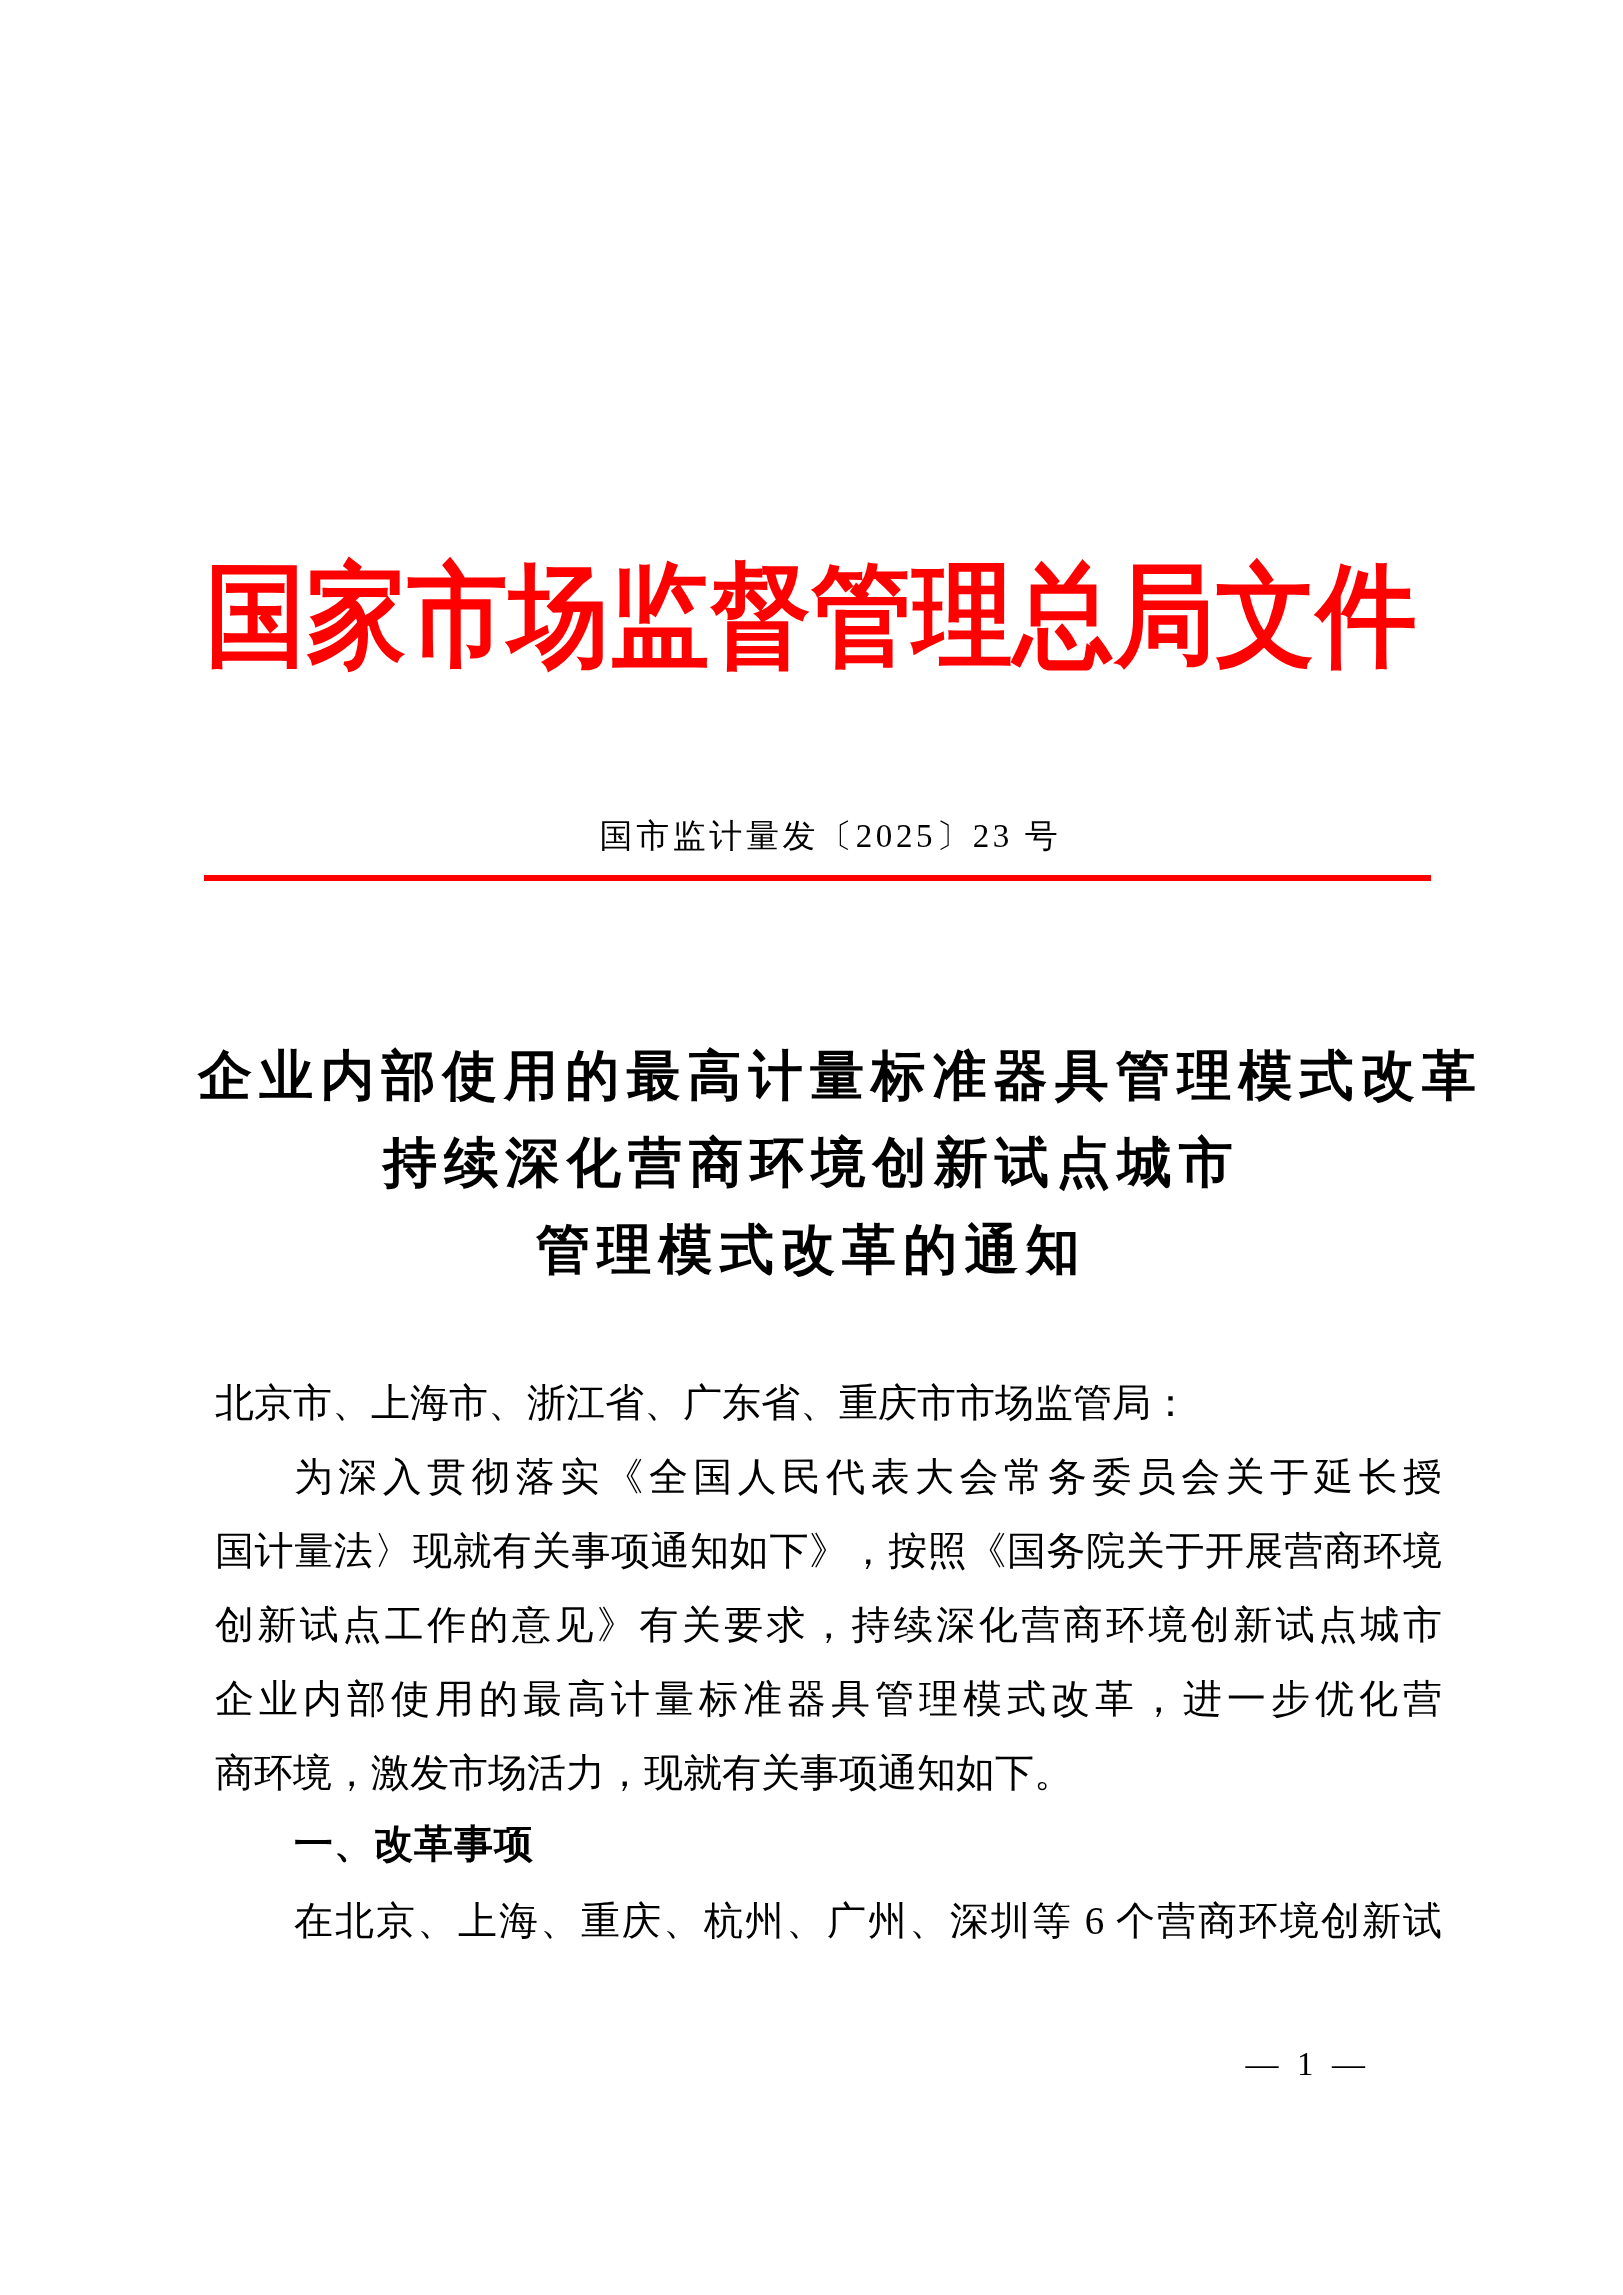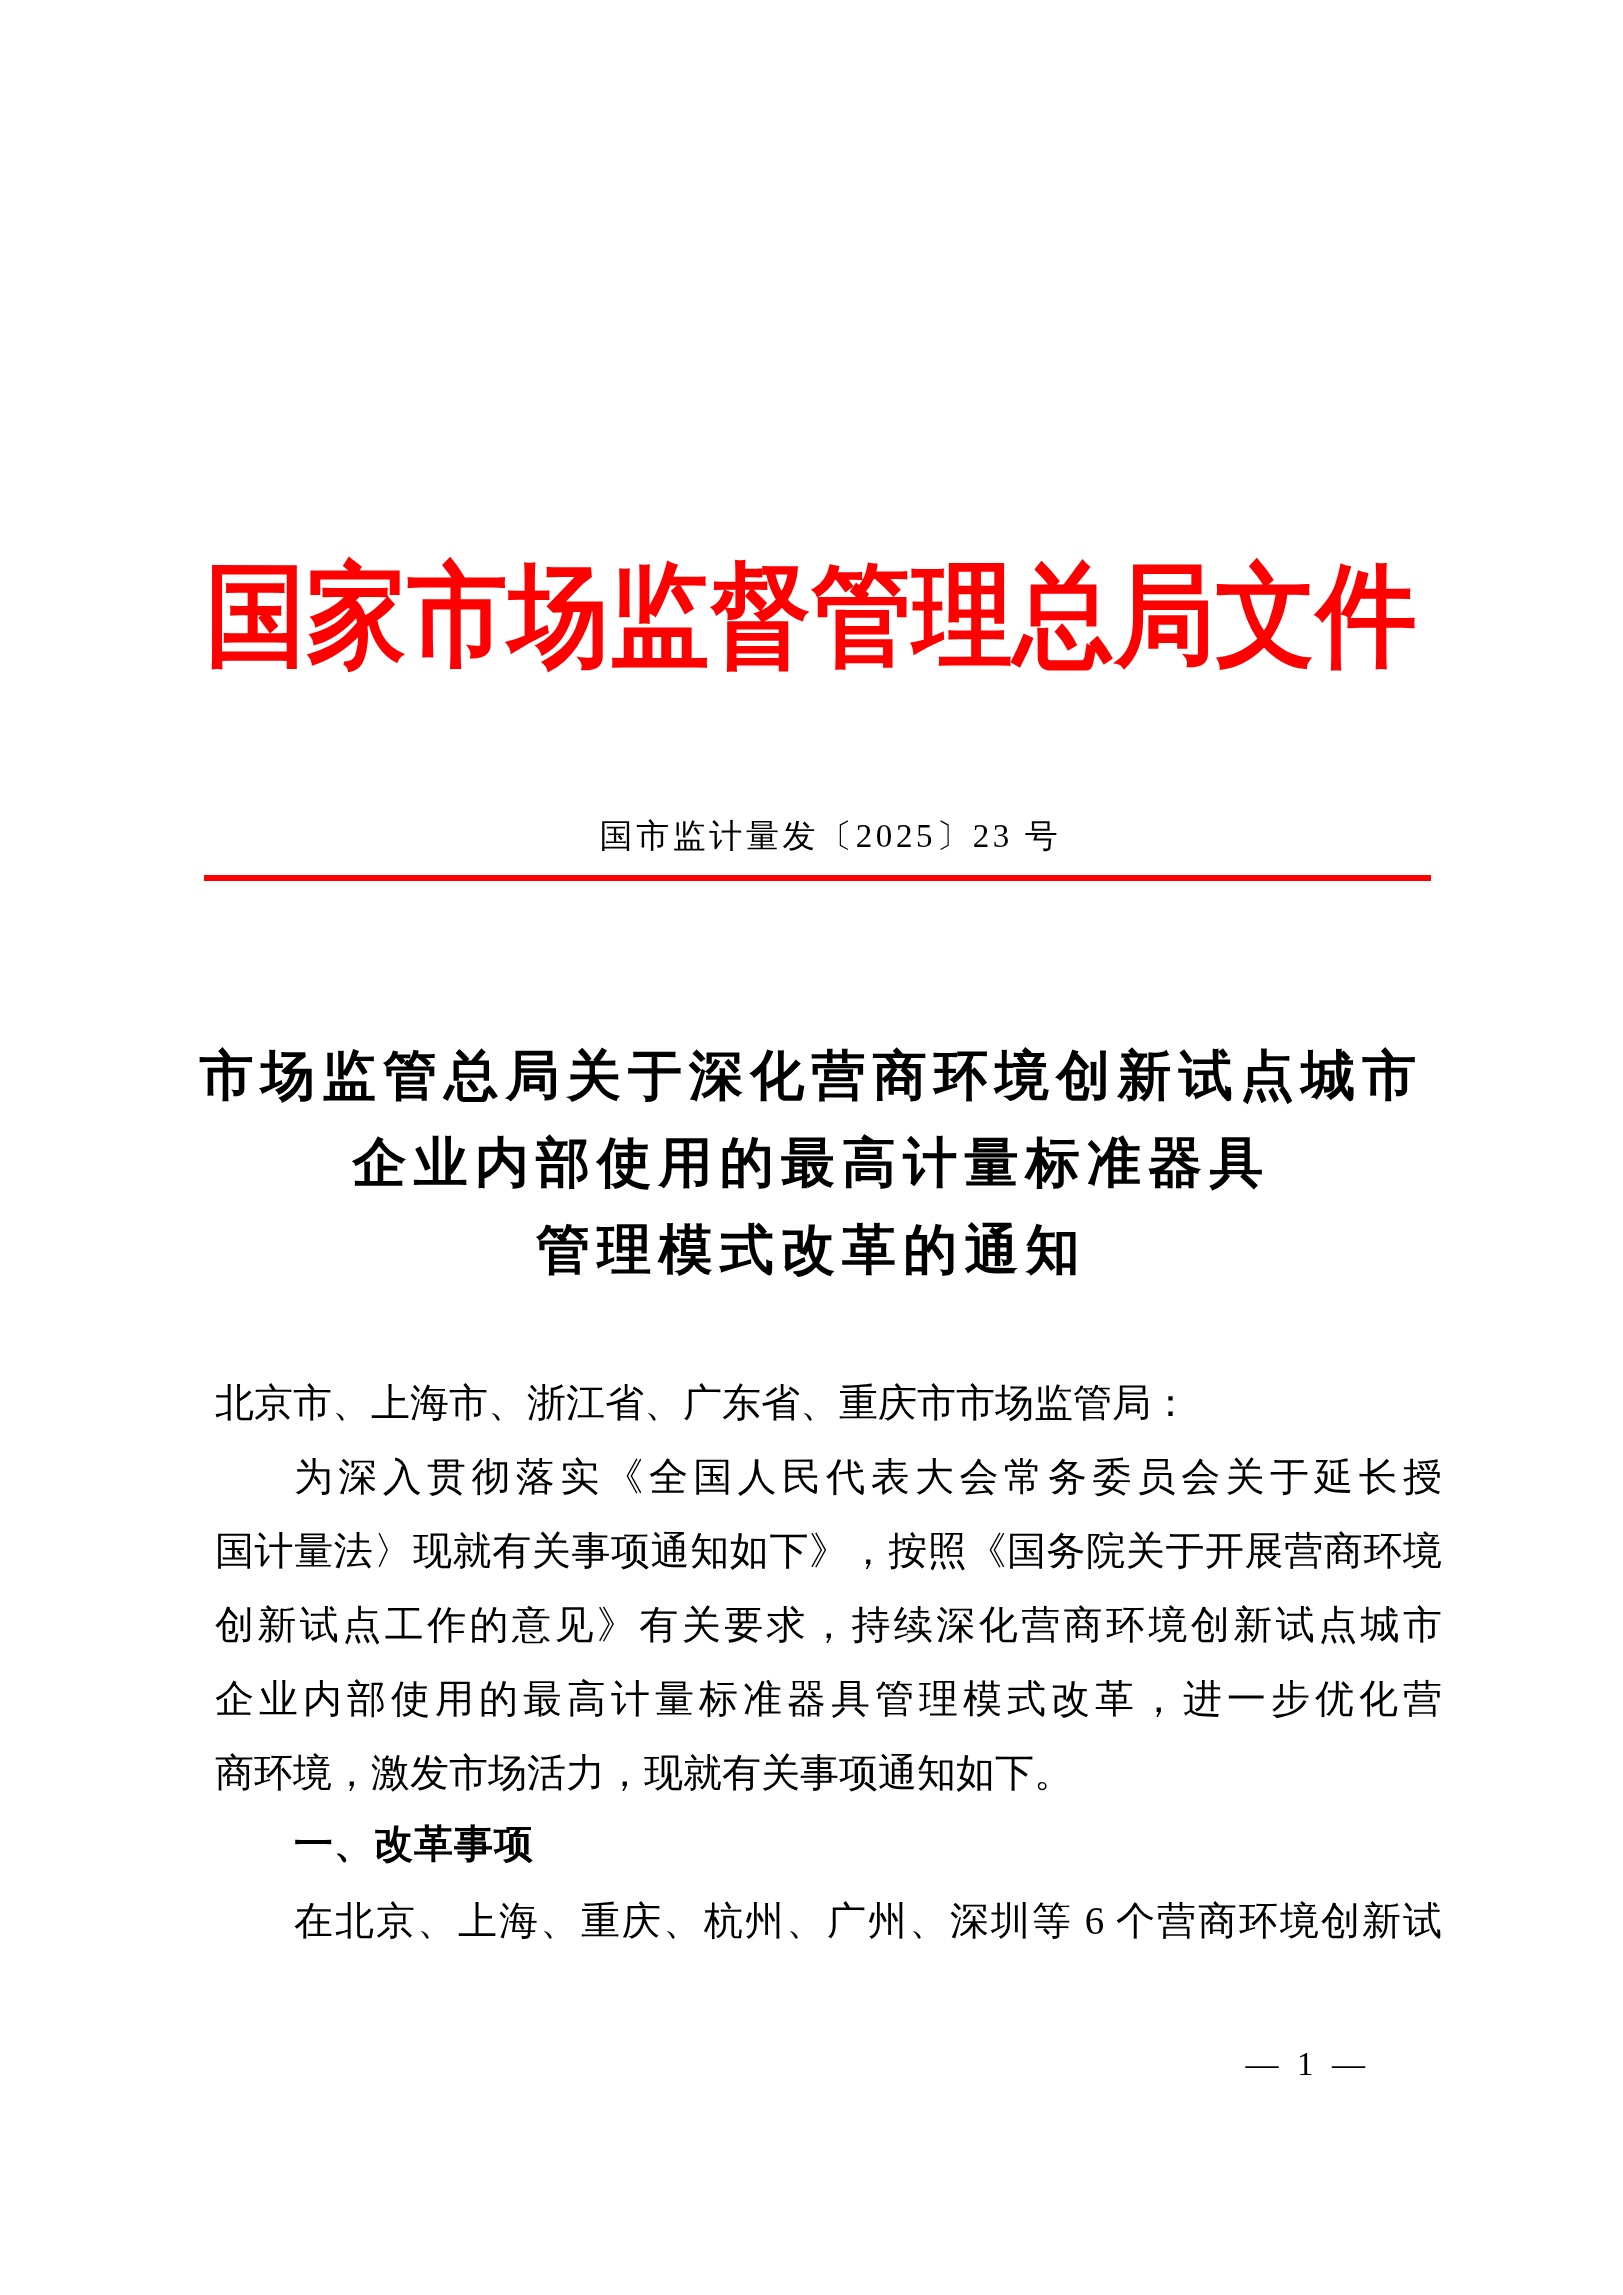--- a/index.html
+++ b/index.html
@@ -101,22 +101,22 @@
 
 <div class="page">
 
   <div class="agency-title">国家市场监督管理总局文件</div>
 
   <div class="doc-number">国市监计量发〔2025〕23 号</div>
 
   <div class="red-rule"></div>
 
   <div class="doc-title">
-    <div class="t-line">市场监管总局关于深化营商环境创新试点城市</div>
-    <div class="t-line">企业内部使用的最高计量标准器具</div>
+    <div class="t-line">企业内部使用的最高计量标准器具管理模式改革</div>
+    <div class="t-line">持续深化营商环境创新试点城市</div>
     <div class="t-line">管理模式改革的通知</div>
   </div>
 
   <div class="body-block">
     <div class="b-line">北京市、上海市、浙江省、广东省、重庆市市场监管局：</div>
     <div class="b-line jf ind">为深入贯彻落实《全国人民代表大会常务委员会关于延长授</div>
     <div class="b-line jf">国计量法〉现就有关事项通知如下》，按照《国务院关于开展营商环境</div>
     <div class="b-line jf">创新试点工作的意见》有关要求，持续深化营商环境创新试点城市</div>
     <div class="b-line jf">企业内部使用的最高计量标准器具管理模式改革，进一步优化营</div>
     <div class="b-line">商环境，激发市场活力，现就有关事项通知如下。</div>

